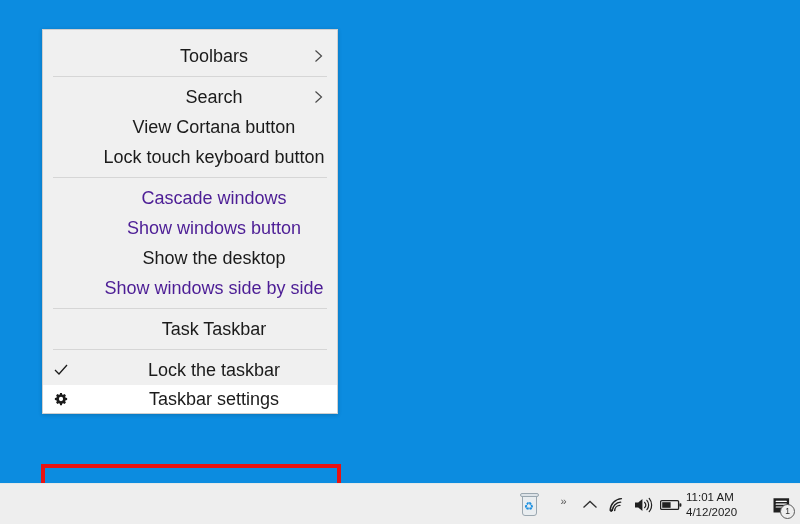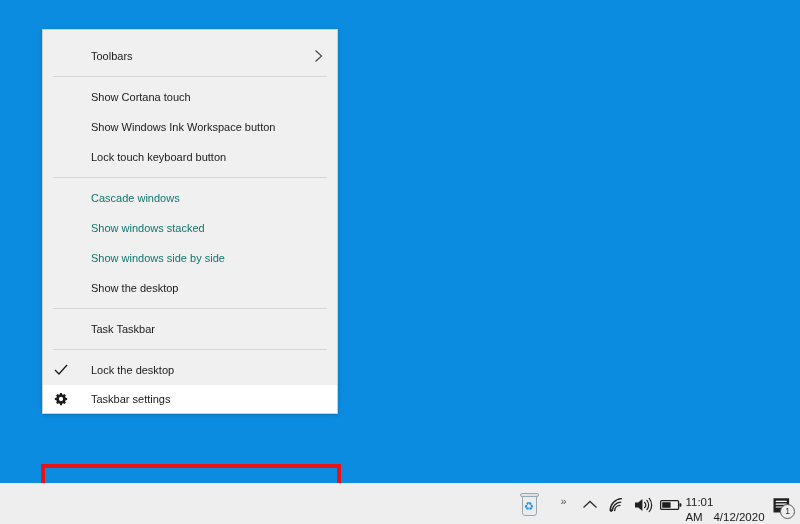--- a/index.html
+++ b/index.html
@@ -99,22 +99,22 @@
   .up-chev { width: 28px; }
   .up-chev svg { display: block; }
   .net-ico { width: 26px; }
   .vol-ico { width: 26px; }
   .bat-ico { width: 30px; }
 
   
   .clock {
     width: 78px;
     display: flex;
-    flex-direction: row;
-    align-items: flex-end;
+    flex-direction: column;
+    align-items: flex-start;
     justify-content: center;
     height: 41px;
     color: #1a1a1a;
     font-size: 11.5px;
     line-height: 15px;
   }
   
   .notif {
     width: 36px;
     position: relative;
@@ -146,29 +146,30 @@
     box-shadow: 0 1px 4px rgba(0,0,0,0.18);
     padding: 0;
   }
   .menu-item {
     position: relative;
     height: 30px;
     display: flex;
     align-items: center;
     box-sizing: border-box;
     padding-left: 48px;
-    font-size: 11px;
+    font-size: 18px;
     color: #1b1b1b;
     cursor: default;
+    justify-content: center;
   }
   .menu-item .label {
     padding-left: 0;
     white-space: nowrap;
   }
-  .menu-item.disabled .label { color: #0f766e; }
+  .menu-item.disabled .label { color: #4c1d95; }
   .menu-item.first { margin-top: 11px; }
   .menu-item .glyph {
     position: absolute;
     left: 10px;
     width: 16px;
     display: flex;
     align-items: center;
     justify-content: center;
     color: #1b1b1b;
   }
@@ -215,59 +216,64 @@
     <span class="chev">
       <svg width="9" height="14" viewBox="0 0 9 14">
           <polyline points="1.5,1.5 7.5,7 1.5,12.5" fill="none" stroke="#4a4a4a" stroke-width="1.2"></polyline>
         </svg>
     </span>
   </div>
 
   <div class="separator"></div>
 
   <div class="menu-item">
-    <span class="label">Show Cortana touch</span>
-  </div>
-  <div class="menu-item">
-    <span class="label">Show Windows Ink Workspace button</span>
+    <span class="label">Search</span>
+    <span class="chev">
+      <svg width="9" height="14" viewBox="0 0 9 14">
+          <polyline points="1.5,1.5 7.5,7 1.5,12.5" fill="none" stroke="#4a4a4a" stroke-width="1.2"></polyline>
+        </svg>
+    </span>
+  </div>
+  <div class="menu-item">
+    <span class="label">View Cortana button</span>
   </div>
   <div class="menu-item">
     <span class="label">Lock touch keyboard button</span>
   </div>
 
   <div class="separator"></div>
 
   <div class="menu-item disabled">
     <span class="label">Cascade windows</span>
   </div>
   <div class="menu-item disabled">
-    <span class="label">Show windows stacked</span>
+    <span class="label">Show windows button</span>
+  </div>
+  <div class="menu-item">
+    <span class="label">Show the desktop</span>
   </div>
   <div class="menu-item disabled">
     <span class="label">Show windows side by side</span>
-  </div>
-  <div class="menu-item">
-    <span class="label">Show the desktop</span>
   </div>
 
   <div class="separator"></div>
 
   <div class="menu-item">
     <span class="label">Task Taskbar</span>
   </div>
 
   <div class="separator"></div>
 
   <div class="menu-item">
     <span class="glyph">
       <svg width="14" height="12" viewBox="0 0 14 12">
           <polyline points="1,6 5,10 13,1" fill="none" stroke="#1b1b1b" stroke-width="1.3"></polyline>
         </svg>
     </span>
-    <span class="label">Lock the desktop</span>
+    <span class="label">Lock the taskbar</span>
   </div>
 
   <div class="menu-item highlight" id="taskbar-settings-row">
     <span class="glyph">
       <svg width="14" height="14" viewBox="0 0 24 24">
         <path fill="#1b1b1b" d="M13.6 1.5h-3.2l-.5 2.6c-.6.2-1.2.45-1.7.78L5.9 3.6 3.6 5.9l1.28 2.3c-.33.5-.58 1.1-.78 1.7l-2.6.5v3.2l2.6.5c.2.6.45 1.2.78 1.7L3.6 18.1l2.3 2.3 2.3-1.28c.5.33 1.1.58 1.7.78l.5 2.6h3.2l.5-2.6c.6-.2 1.2-.45 1.7-.78l2.3 1.28 2.3-2.3-1.28-2.3c.33-.5.58-1.1.78-1.7l2.6-.5v-3.2l-2.6-.5c-.2-.6-.45-1.2-.78-1.7l1.28-2.3-2.3-2.3-2.3 1.28c-.5-.33-1.1-.58-1.7-.78l-.5-2.6zM12 8.35A3.65 3.65 0 1 1 12 15.65 3.65 3.65 0 0 1 12 8.35z"></path>
       </svg>
     </span>
     <span class="label">Taskbar settings</span>
   </div>

